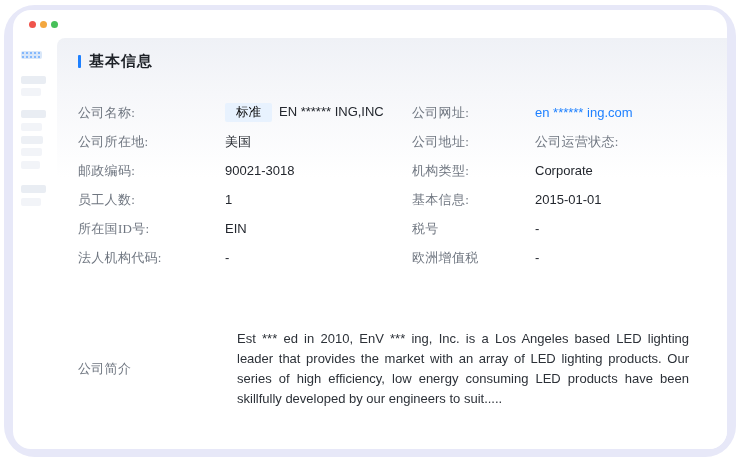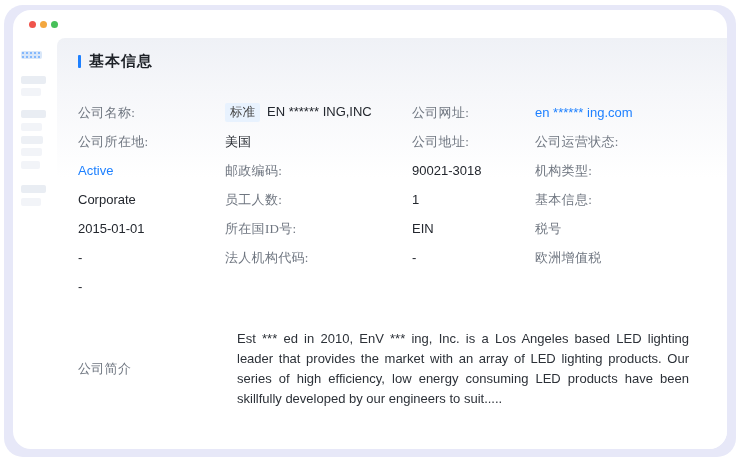--- a/index.html
+++ b/index.html
@@ -1,21 +1,21 @@
 <!DOCTYPE html>
 <html><head>
 <meta charset="utf-8">
 <style>
   html,body{margin:0;padding:0;background:#fff;}
   #page{
     position:relative;width:740px;height:465px;overflow:hidden;background:#ffffff;
     font-family:"Liberation Sans","DejaVu Sans",sans-serif;
   }
   .window{position:absolute;left:4px;top:5px;width:732px;height:452px;
-    background:#e7e8f8;border-radius:19px;}
+    background:#e7e8f8;border-radius:31px;}
   .inner{position:absolute;left:9px;right:9px;top:5px;bottom:8px;
     background:#ffffff;border-radius:18px;overflow:hidden;}
   .titlebar{height:28px;display:flex;align-items:center;padding-left:16px;}
   .dot{width:7px;height:7px;border-radius:50%;margin-right:4px;}
   .body{position:absolute;top:28px;left:0;right:0;bottom:0;display:flex;}
   .sidebar{width:44px;flex:none;}
   .sbar{height:8px;border-radius:2px;margin-left:8px;}
   .t-blue{background:#d9e7f9;background-image:radial-gradient(rgba(30,128,255,.45) .8px,transparent .9px);background-size:4px 4px;}
   .t-dark{background:#e9edf3;}
   .t-mid{background:#edf0f5;}
@@ -24,22 +24,22 @@
     background:linear-gradient(180deg,#eff1f6 0px,#f6f7fa 55px,#ffffff 140px);
     padding:14px 26px 0 21px;}
   .panel-title{display:flex;align-items:center;}
   .marker{width:3px;height:13px;border-radius:1px;background:#1e80ff;flex:none;}
   .panel-title .ttl{margin-left:8px;font-size:15px;font-weight:bold;color:#1f2329;letter-spacing:1px;}
   .rows{margin-top:27px;display:grid;grid-template-columns:147px 187px 123px auto;
     grid-auto-rows:29px;align-items:center;font-size:13px;}
   .lbl{color:#6f7680;letter-spacing:.3px;white-space:nowrap;font-family:Liberation Serif, serif;}
   .val{color:#23272e;font-weight:500;white-space:nowrap;}
   .val-link{color:#1e80ff;font-weight:400;}
-  .badge{display:inline-block;background:#e8f2fe;color:#404040;font-size:12.5px;
-    padding:1px 5px;border-radius:2px;margin-right:7px;font-weight:400;}
+  .badge{display:inline-block;background:#e8f2fe;color:#000000;font-size:12.5px;
+    padding:1px 11px;border-radius:2px;margin-right:7px;font-weight:400;}
   .profile{display:flex;align-items:center;margin-top:16px;font-size:13px;}
   .profile .lbl{width:147px;flex:none;align-self:center;}
   .profile p{flex:1;margin:12px;font-size:13px;line-height:20px;color:#2c3138;text-align:justify;}
 </style>
 </head>
 <body>
 
 <div id="page">
   <div class="window">
     <div class="inner">
@@ -75,21 +75,20 @@
           <div class="rows" id="rows">
 
           <span class="lbl">公司名称:</span>
               <span class="val"><span class="badge">标准</span>EN ****** ING,INC</span>
               <span class="lbl">公司网址:</span>
               <span class="val val-link">en ****** ing.com</span>
               <span class="lbl">公司所在地:</span>
               <span class="val">美国</span>
               <span class="lbl">公司地址:</span>
               <span class="lbl">公司运营状态:</span>
-              <span class="val val-link">Active</span>
               <span class="lbl">邮政编码:</span>
               <span class="val">90021-3018</span>
               <span class="lbl">机构类型:</span>
               <span class="val">Corporate</span>
               <span class="lbl">员工人数:</span>
               <span class="val">1</span>
               <span class="lbl">基本信息:</span>
               <span class="val">2015-01-01</span>
               <span class="lbl">所在国ID号:</span>
               <span class="val">EIN</span>

